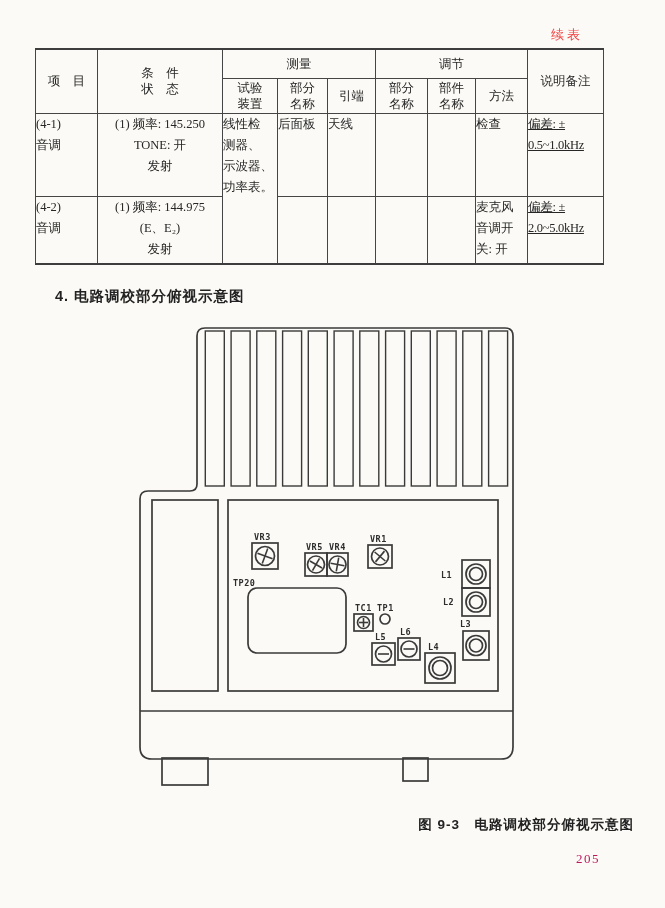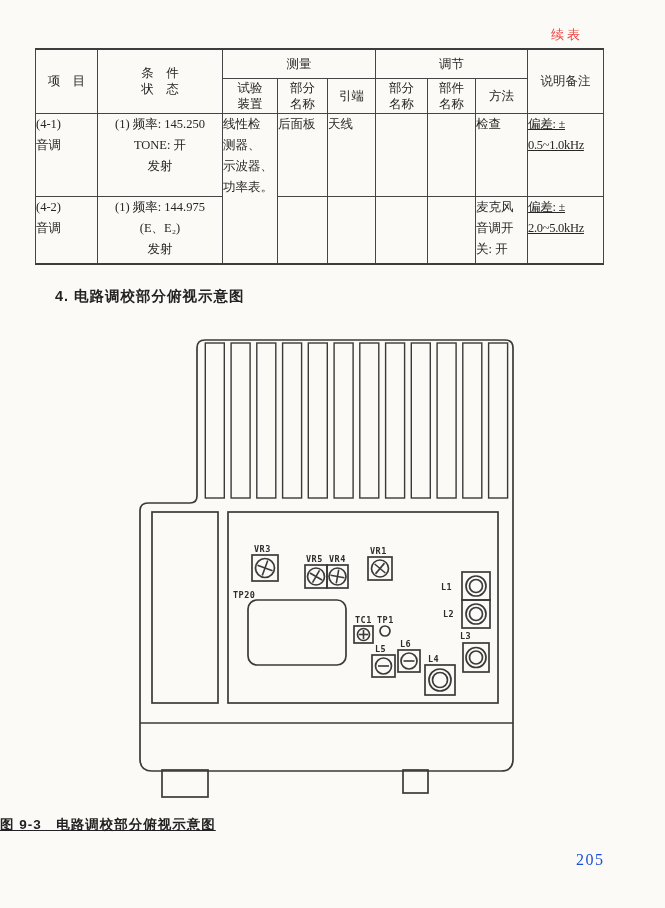--- a/index.html
+++ b/index.html
@@ -5,21 +5,21 @@
   html,body{margin:0;padding:0;}
   body{
     width:665px;height:908px;position:relative;overflow:hidden;
     background:#fbfaf6;
     font-family:"Liberation Serif","DejaVu Serif",serif;
     color:#2b2b2b;
   }
   .abs{position:absolute;}
   
   .cont-label{left:551px;top:26px;font-size:13px;letter-spacing:3px;color:#ef4444;}
-  .page-num{left:576px;top:851px;font-size:16px;letter-spacing:1.5px;color:#1d4ed8;}
+  .page-num{left:576px;top:851px;font-size:13px;letter-spacing:1.5px;color:#be185d;}
   
   table.spec{
     position:absolute;left:35px;top:48px;width:568px;
     border-collapse:collapse;table-layout:fixed;
     font-size:12.5px;color:#262626;
     border-top:2.5px solid #3d3d3d;border-bottom:2.5px solid #3d3d3d;
   }
   table.spec td{border:1px solid #454545;padding:0;vertical-align:top;overflow:hidden;}
   tr.h1 td,tr.h2 td{vertical-align:middle;text-align:center;line-height:16px;}
   tr.h1{height:29px;} tr.h2{height:35px;} tr.r1{height:83px;} tr.r2{height:68px;}
@@ -27,31 +27,31 @@
   td.top{padding-top:5px;}
   .tc{text-align:left;}
   .tl{text-align:center;padding-left:6px;}
   .notes-cell{padding-left:5px;letter-spacing:-0.3px;text-decoration:underline;}
   
   .section-heading{
     left:55px;top:287px;font-family:"Liberation Sans","DejaVu Sans",sans-serif;
     font-weight:700;font-size:14.5px;letter-spacing:1px;color:#222;text-align:right;
   }
   
-  .diagram{left:0;top:325px;width:539px;height:490px;}
+  .diagram{left:0;top:313px;width:539px;height:490px;}
   .ln{fill:none;stroke:#3a3a3a;stroke-width:1.7;}
   .thin{stroke-width:1.4;}
   .thin2{stroke-width:1.6;}
   .clbl{font-family:"DejaVu Sans Mono","Liberation Mono",monospace;
         font-size:8.5px;font-weight:600;fill:#2d2d2d;letter-spacing:0.5px;}
   
   .caption{
-    left:0;top:816px;width:634px;text-align:left;
+    left:0;top:816px;width:634px;text-align:right;
     font-family:"Liberation Sans","DejaVu Sans",sans-serif;
-    font-weight:700;font-size:13.5px;letter-spacing:1px;color:#222;text-decoration:underline;
+    font-weight:700;font-size:13.5px;letter-spacing:1px;color:#222;
   }
 </style>
 </head>
 <body>
 
 <div class="abs cont-label">续表</div>
 
 <table class="spec">
   <colgroup>
     <col style="width:62px">

